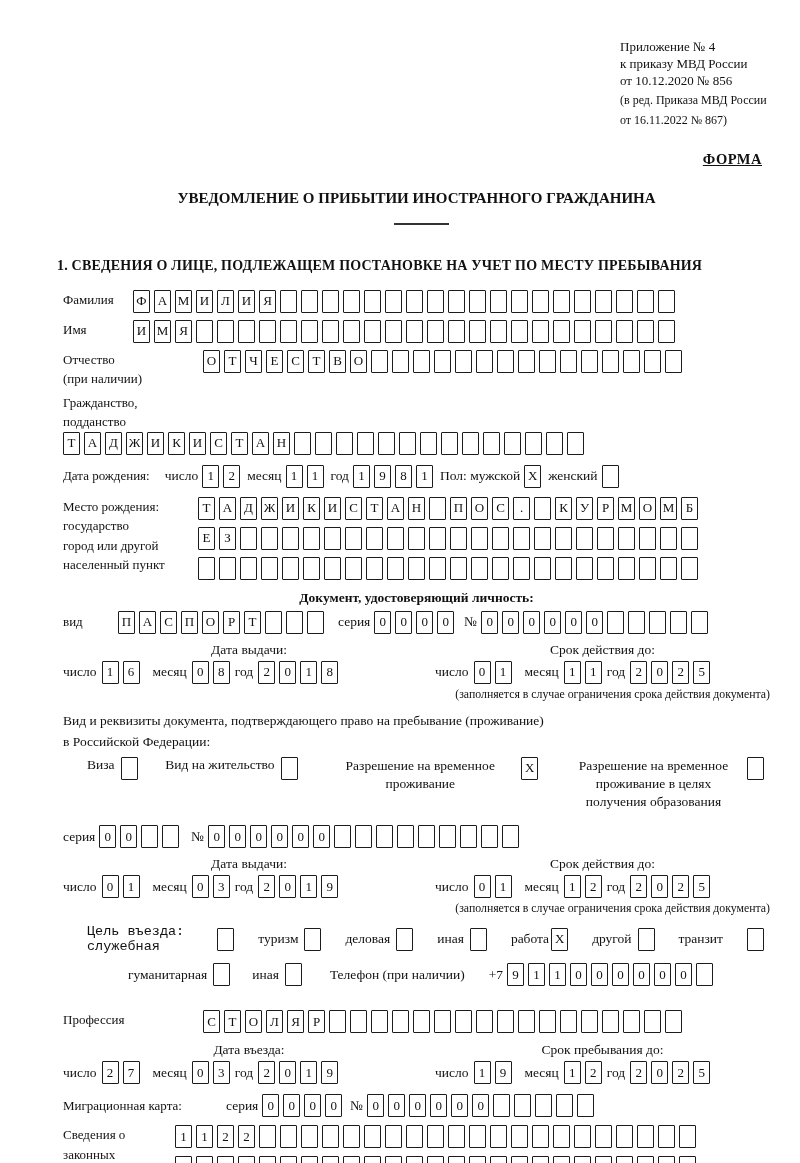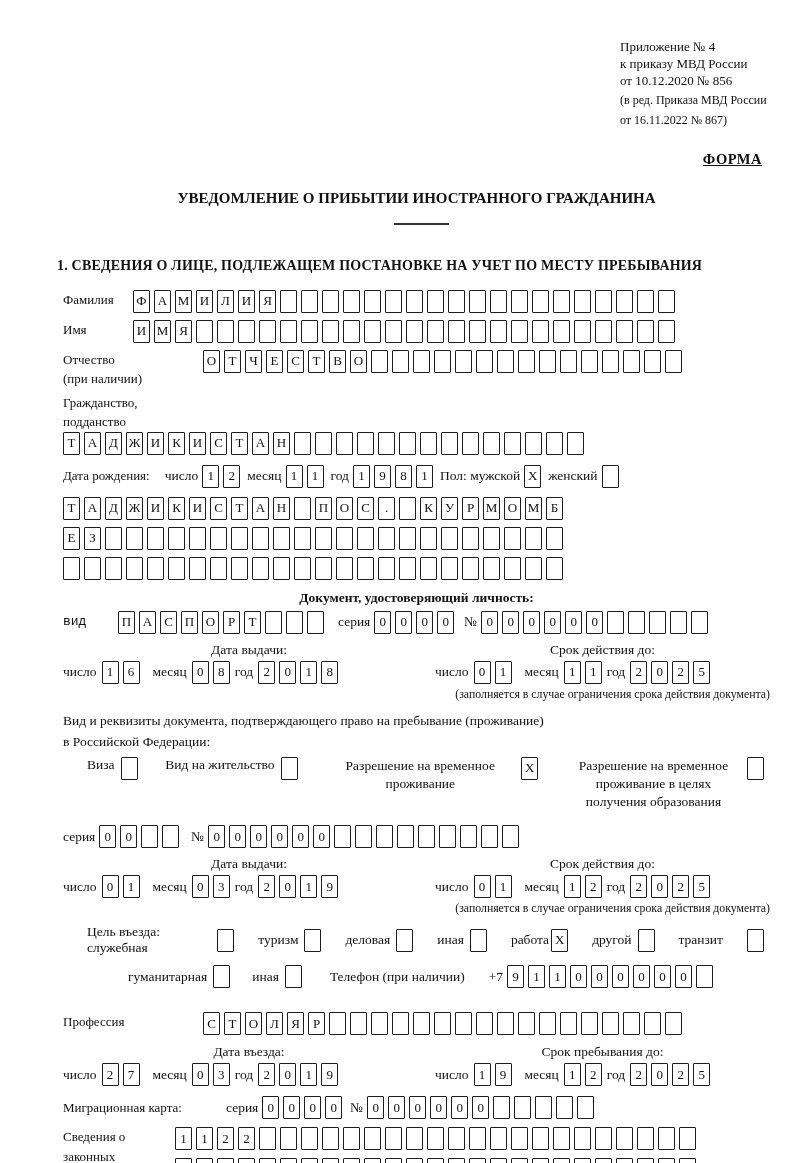--- a/index.html
+++ b/index.html
@@ -219,20 +219,26 @@
     <span>Пол: мужской</span>
     <span class="cell">X</span>
   </div>
   <div class="grp">
     <span>женский</span>
     <span class="cell"></span>
   </div>
 </div>
 
 <div class="row" style="margin-top:9px;">
+  <div class="lbl" style="width:135px;">
+    <div>Место рождения:</div>
+    <div>государство</div>
+    <div>город или другой</div>
+    <div>населенный пункт</div>
+  </div>
   <div class="boxcol">
     <div class="boxes">
         <span class="cell">Т</span>
         <span class="cell">А</span>
         <span class="cell">Д</span>
         <span class="cell">Ж</span>
         <span class="cell">И</span>
         <span class="cell">К</span>
         <span class="cell">И</span>
         <span class="cell">С</span>
@@ -303,21 +309,21 @@
         <span class="cell"></span>
         <span class="cell"></span>
         <span class="cell"></span>
         <span class="cell"></span>
       </div>
   </div>
 </div>
 
 <div class="center-head">Документ, удостоверяющий личность:</div>
 <div class="row" style="margin-top:5px; align-items:center;">
-  <div class="lbl" style="width:55px;font-family:Liberation Mono, monospace;">вид</div>
+  <div class="lbl" style="width:55px;">вид</div>
   <div class="boxes">
       <span class="cell">П</span>
       <span class="cell">А</span>
       <span class="cell">С</span>
       <span class="cell">П</span>
       <span class="cell">О</span>
       <span class="cell">Р</span>
       <span class="cell">Т</span>
       <span class="cell"></span>
       <span class="cell"></span>
@@ -494,21 +500,21 @@
           <span class="cell">0</span>
           <span class="cell">2</span>
           <span class="cell">5</span>
         </span>
     </div>
     <div class="note-r">(заполняется в случае ограничения срока действия документа)</div>
   </div>
 </div>
 
 <div class="row" style="margin-top:8px; justify-content:space-between; padding-right:6px; align-items:center;">
-  <div class="opt" style="align-items:center;">
+  <div class="opt" style="align-items:center;font-family:Liberation Mono, monospace;">
     <span>Цель въезда: служебная</span>
     <span class="cell"></span>
   </div>
   <div class="opt" style="align-items:center;">
     <span>туризм</span>
     <span class="cell"></span>
   </div>
   <div class="opt" style="align-items:center;">
     <span>деловая</span>
     <span class="cell"></span>

